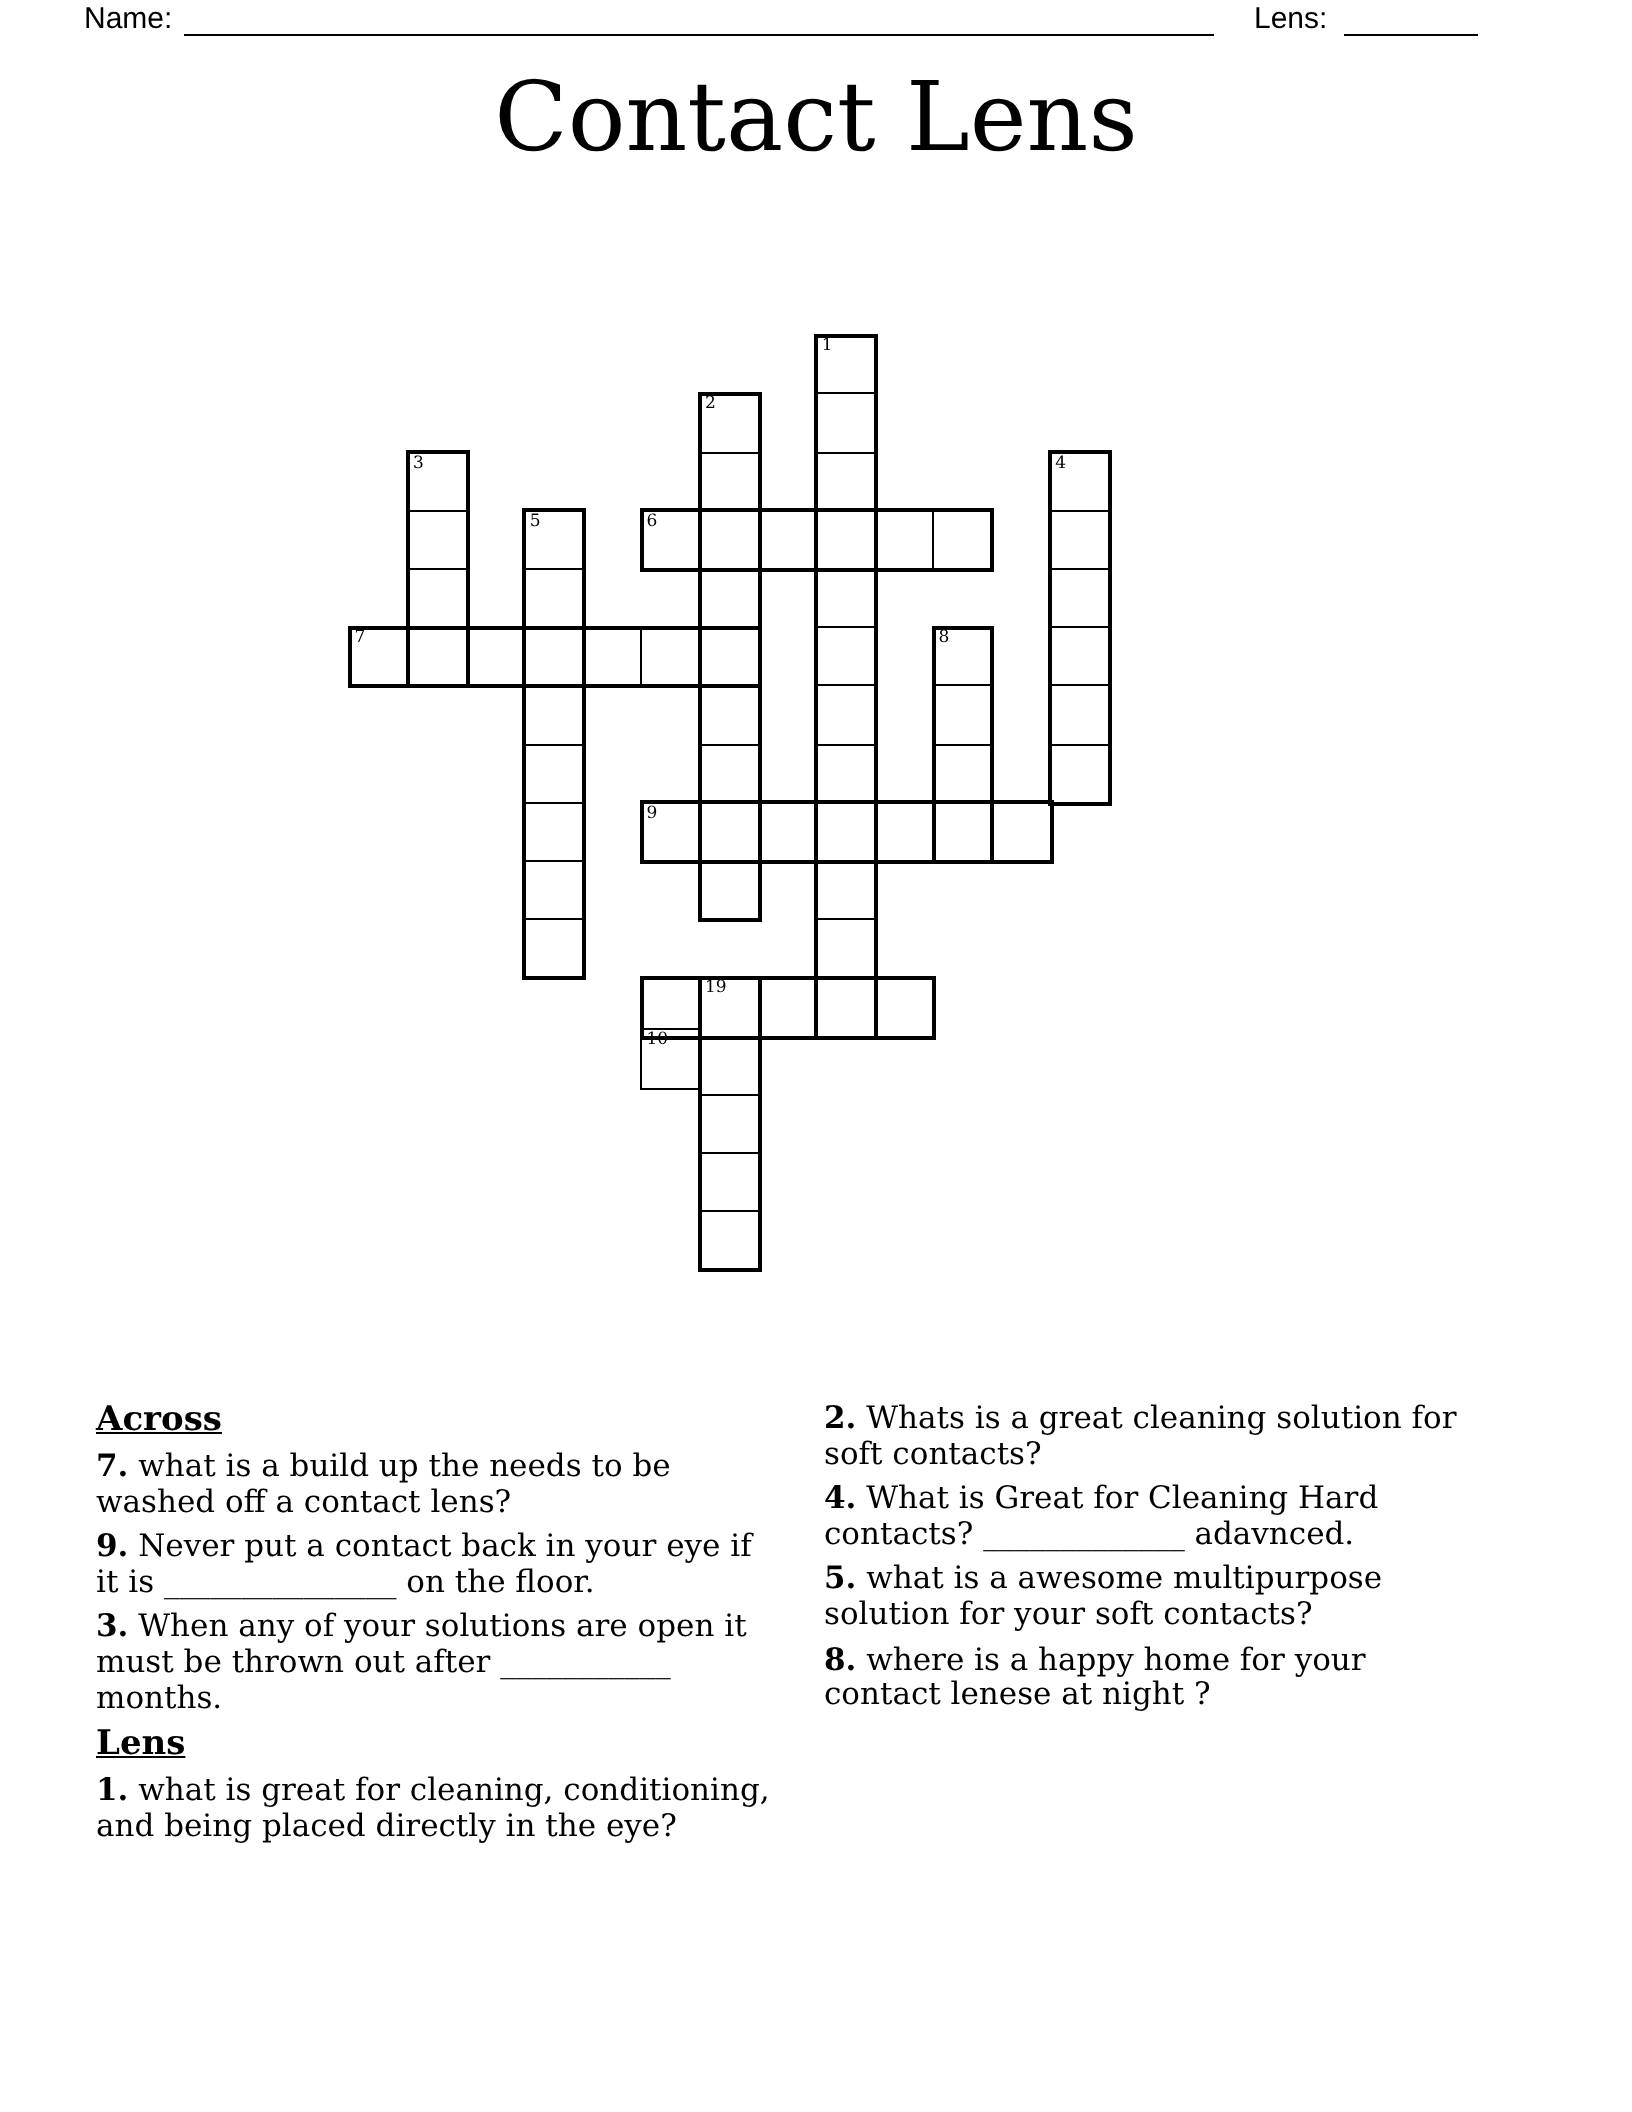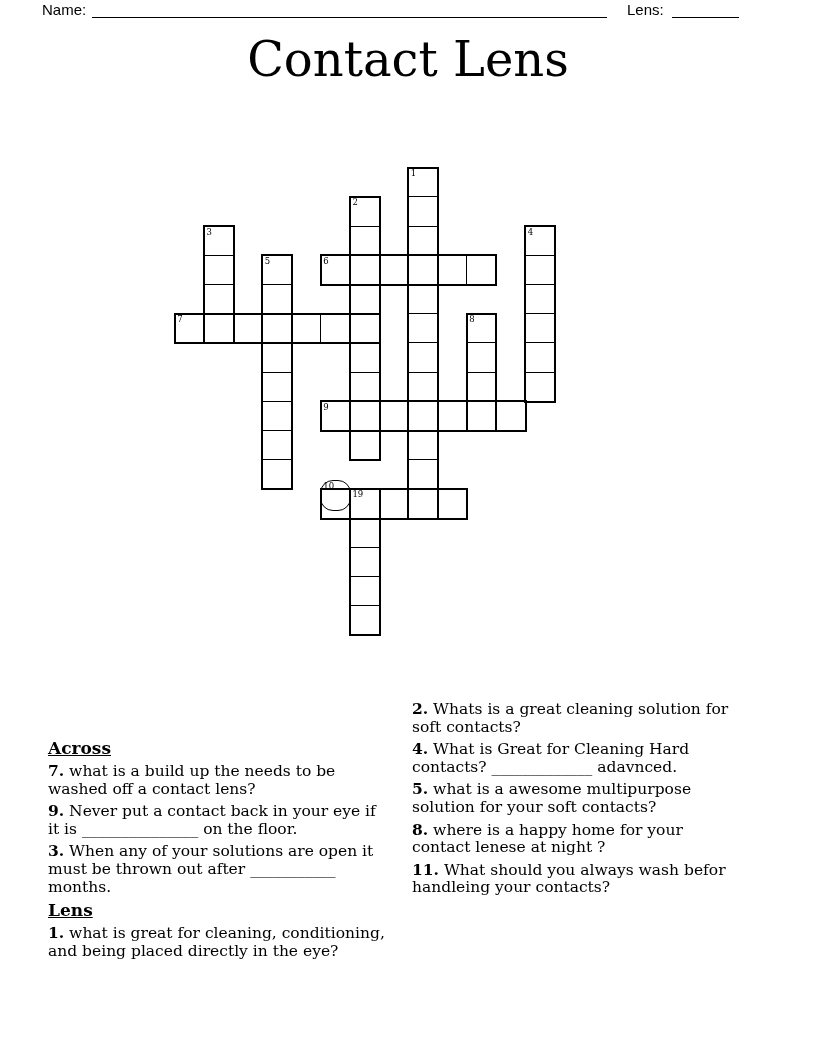--- a/index.html
+++ b/index.html
@@ -13,21 +13,21 @@
          font-size:48px;line-height:52px;font-family:"DejaVu Serif", serif;color:#000;}
   #grid{position:absolute;left:0;top:0;width:816px;height:700px;}
   .cell{position:absolute;background:#ffffff;border:1.5px solid #000;box-sizing:border-box;}
   .word-outline{position:absolute;border:2.4px solid #000;box-sizing:border-box;
                 background:transparent;pointer-events:none;}
   .cell-num{position:absolute;top:0px;left:2px;font-size:8.5px;line-height:10px;
             font-family:"DejaVu Serif", serif;color:#000;}
   .clues{position:absolute;top:700px;left:0;width:816px;font-size:15.5px;
          line-height:17.6px;color:#000;}
   .clue-col{position:absolute;top:0;}
-  .col-left{left:48px;width:340px;margin-top:38px;}
+  .col-left{left:48px;width:340px;}
   .col-right{left:412px;width:325px;}
   .clue-heading{font-size:17px;line-height:20px;font-weight:bold;text-decoration:underline;
                 margin:0 0 4px 0;}
   .clue{margin:0 0 4px 0;}
   .clue b{font-weight:bold;}
 </style>
 </head>
 <body>
 
 <div class="page">
@@ -107,21 +107,21 @@
       </div>
       <div class="cell" style="left: 466.25px; top: 342.45px; width: 30.7px; height: 30.7px;"></div>
       <div class="cell" style="left: 466.25px; top: 371.65px; width: 30.7px; height: 30.7px;"></div>
       <div class="cell" style="left: 466.25px; top: 400.85px; width: 30.7px; height: 30.7px;"></div>
       <div class="cell" style="left: 320.25px; top: 400.85px; width: 30.7px; height: 30.7px;">
         <span class="cell-num">9</span>
       </div>
       <div class="cell" style="left: 378.65px; top: 400.85px; width: 30.7px; height: 30.7px;"></div>
       <div class="cell" style="left: 437.05px; top: 400.85px; width: 30.7px; height: 30.7px;"></div>
       <div class="cell" style="left: 495.45px; top: 400.85px; width: 30.7px; height: 30.7px;"></div>
-      <div class="cell" style="left: 320.25px; top: 480px; width: 30.7px; height: 30.7px; border-radius: 13px;">
+      <div class="cell" style="left: 320.25px; top: 514px; width: 30.7px; height: 30.7px;">
         <span class="cell-num">10</span>
       </div>
       <div class="cell" style="left: 349.45px; top: 488.45px; width: 30.7px; height: 30.7px;">
         <span class="cell-num">19</span>
       </div>
       <div class="cell" style="left: 378.65px; top: 488.45px; width: 30.7px; height: 30.7px;"></div>
       <div class="cell" style="left: 437.05px; top: 488.45px; width: 30.7px; height: 30.7px;"></div>
       <div class="cell" style="left: 349.45px; top: 517.65px; width: 30.7px; height: 30.7px;"></div>
       <div class="cell" style="left: 349.45px; top: 546.85px; width: 30.7px; height: 30.7px;"></div>
       <div class="cell" style="left: 349.45px; top: 576.05px; width: 30.7px; height: 30.7px;"></div>
@@ -146,17 +146,16 @@
         <div class="clue"><b>9.</b> Never put a contact back in your eye if it is _______________ on the floor.</div>
         <div class="clue"><b>3.</b> When any of your solutions are open it must be thrown out after ___________ months.</div>
         <div class="clue-heading">Lens</div>
         <div class="clue"><b>1.</b> what is great for cleaning, conditioning, and being placed directly in the eye?</div>
       </div>
     <div class="clue-col col-right" id="col-right">
         <div class="clue"><b>2.</b> Whats is a great cleaning solution for soft contacts?</div>
         <div class="clue"><b>4.</b> What is Great for Cleaning Hard contacts? _____________ adavnced.</div>
         <div class="clue"><b>5.</b> what is a awesome multipurpose solution for your soft contacts?</div>
         <div class="clue"><b>8.</b> where is a happy home for your contact lenese at night ?</div>
-        <div class="clue"><b>11.</b> What should you always wash befor handleing your contacts?</div>
       </div>
   </div>
 
 </div>
 
 </body></html>

